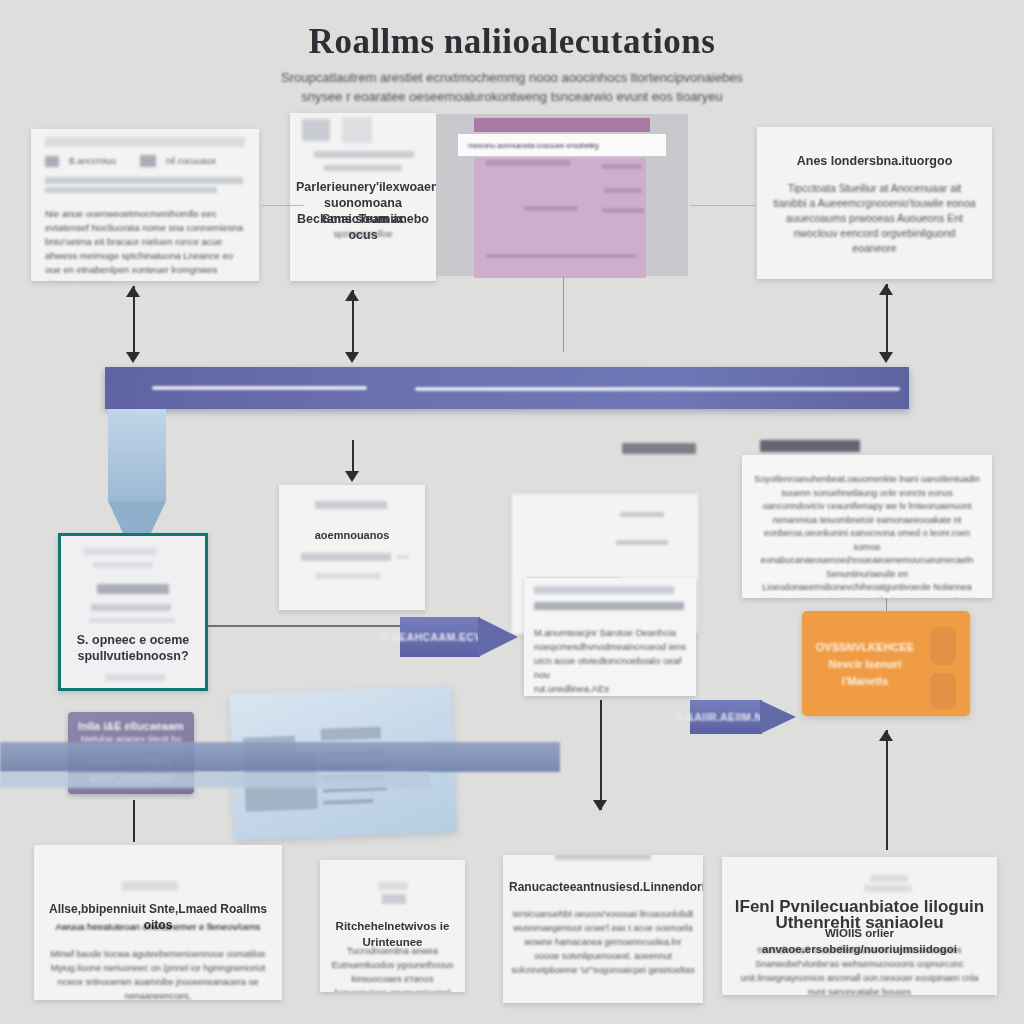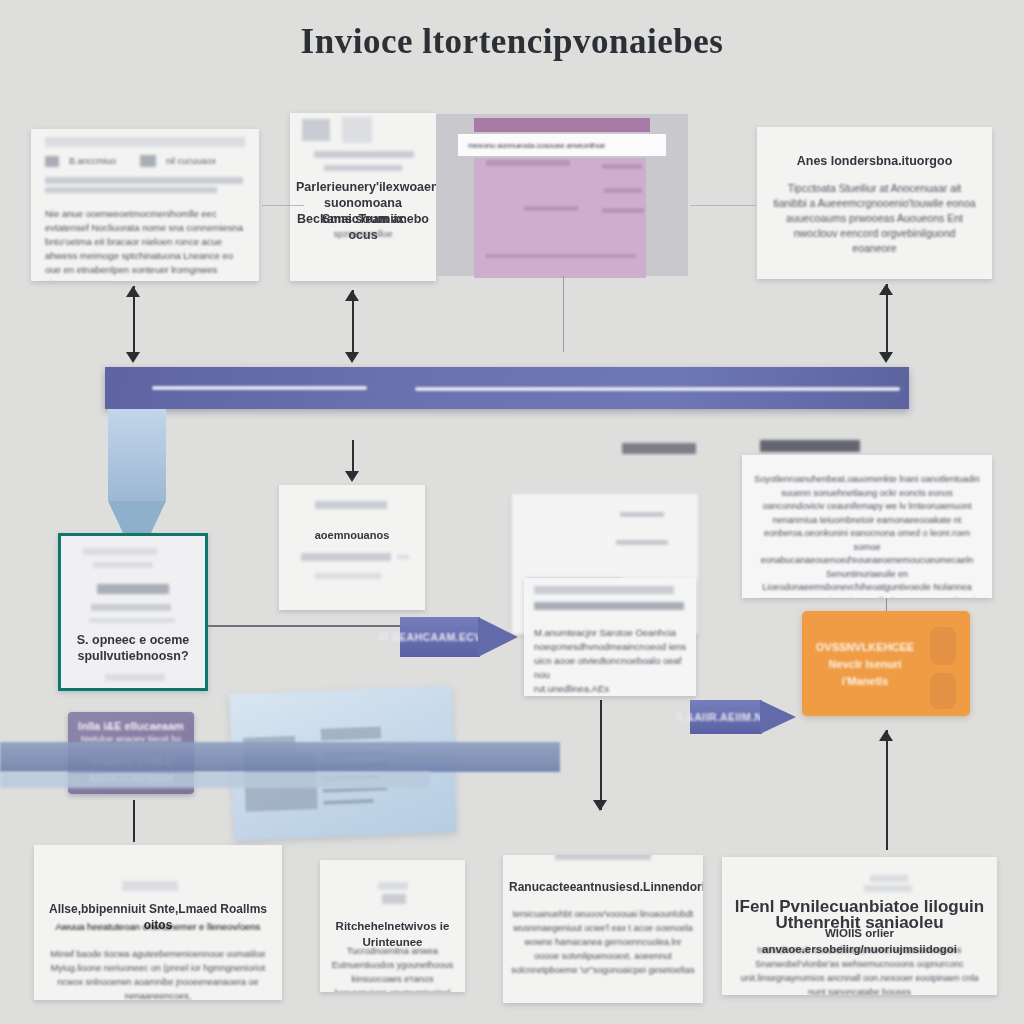--- a/index.html
+++ b/index.html
@@ -140,21 +140,25 @@
   .softdoc .l{position:absolute;background:#c4c7cd;height:5px;}
   .tabstrip{position:absolute;background:#7c7f88;filter:blur(1.4px);border-radius:1px;}
   .dotline{position:absolute;height:1px;background:#a8abb2;opacity:.8;}
 </style>
 </head>
 <body>
 
 <div id="stage">
 
   <div class="hdr" style="top:22px;">
-    <div class="title">Invioce ltortencipvonaiebes</div>
+    <div class="title">Roallms naliioalecutations</div>
+    <div class="subtitle">
+      <div>Sroupcatlautrem arestiet ecnxtmochemmg nooo aoocinhocs ltortencipvonaiebes</div>
+      <div>snysee r eoaratee oeseemoalurokontweng tsncearwio evunt eos   tioaryeu</div>
+    </div>
   </div>
 
   <div class="card" style="left:31px;top:129px;width:228px;height:152px;">
     <div class="sk light" style="position:absolute;left:14px;top:8px;width:200px;height:10px;"></div>
     <div style="position:absolute;left:14px;top:26px;display:flex;gap:10px;align-items:center;">
       <span class="sk dark" style="display:inline-block;width:14px;height:11px;"></span>
       <span style="font-size:9px;color:#61656d;filter:blur(1.1px);">B.anccmiuo</span>
       <span class="sk dark" style="display:inline-block;width:16px;height:12px;margin-left:14px;"></span>
       <span style="font-size:9px;color:#61656d;filter:blur(1.1px);">nil cucuuaox</span>
     </div>
@@ -170,21 +174,21 @@
     <div class="sk" style="position:absolute;left:34px;top:52px;width:78px;height:6px;"></div>
     <div class="c-title" style="position:absolute;left:6px;right:6px;top:66px;">Parlerieunery'ilexwoaeni</div>
     <div class="c-title" style="position:absolute;left:6px;right:6px;top:98px;">Beckams soum anebo ocus</div>
     <div class="c-title" style="position:absolute;left:6px;right:6px;top:82px;">suonomoana  SmaicTeamiix</div>
     <div style="position:absolute;left:6px;right:6px;top:116px;text-align:center;font-size:9px;color:#5a5e67;filter:blur(1.1px);">spznarrpnnlloe</div>
   </div>
 
   <div class="mauve-wrap" style="left:436px;top:114px;width:252px;height:162px;">
     <div class="mauve-head" style="left:38px;top:4px;width:176px;height:14px;"></div>
     <div class="mauve-strip" style="left:22px;top:20px;width:208px;height:22px;">
-      <span style="font-size:8px;color:#3f424a;filter:blur(0.9px);margin-left:10px;letter-spacing:-0.3px;">meeonu aonnueoda cosouee anveonthoe</span>
+      <span style="font-size:8px;color:#3f424a;filter:blur(0.9px);margin-left:10px;letter-spacing:-0.3px;">meeonu aonnueoda cosouee ersobeiirg</span>
     </div>
     <div class="mauve-body" style="left:38px;top:44px;width:172px;height:120px;">
       <div class="ln" style="left:12px;top:2px;width:84px;height:6px;"></div>
       <div class="ln" style="left:128px;top:6px;width:40px;height:5px;"></div>
       <div class="ln" style="left:130px;top:30px;width:38px;height:5px;"></div>
       <div class="ln" style="left:128px;top:50px;width:42px;height:5px;"></div>
       <div class="ln" style="left:50px;top:48px;width:54px;height:5px;"></div>
       <div class="ln" style="left:12px;top:96px;width:150px;height:4px;"></div>
     </div>
   </div>

